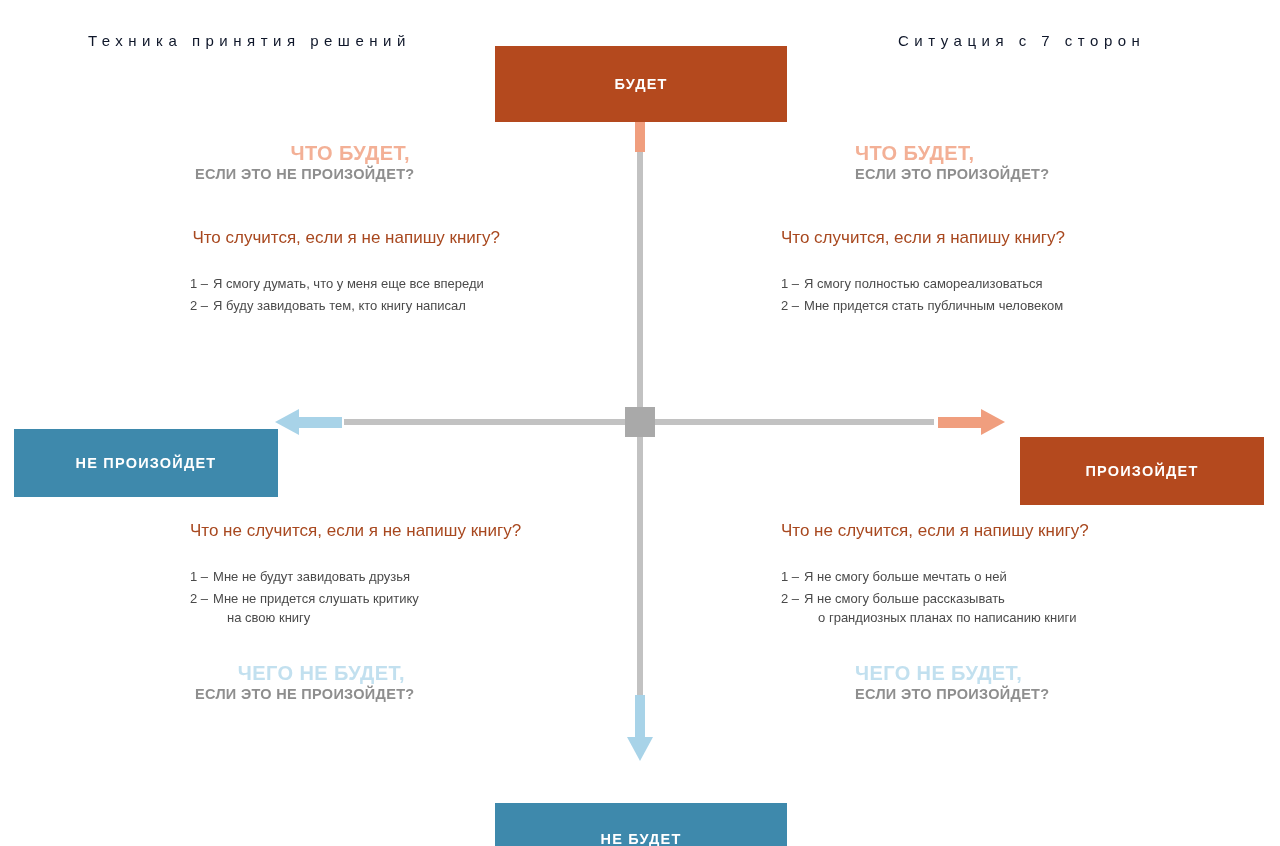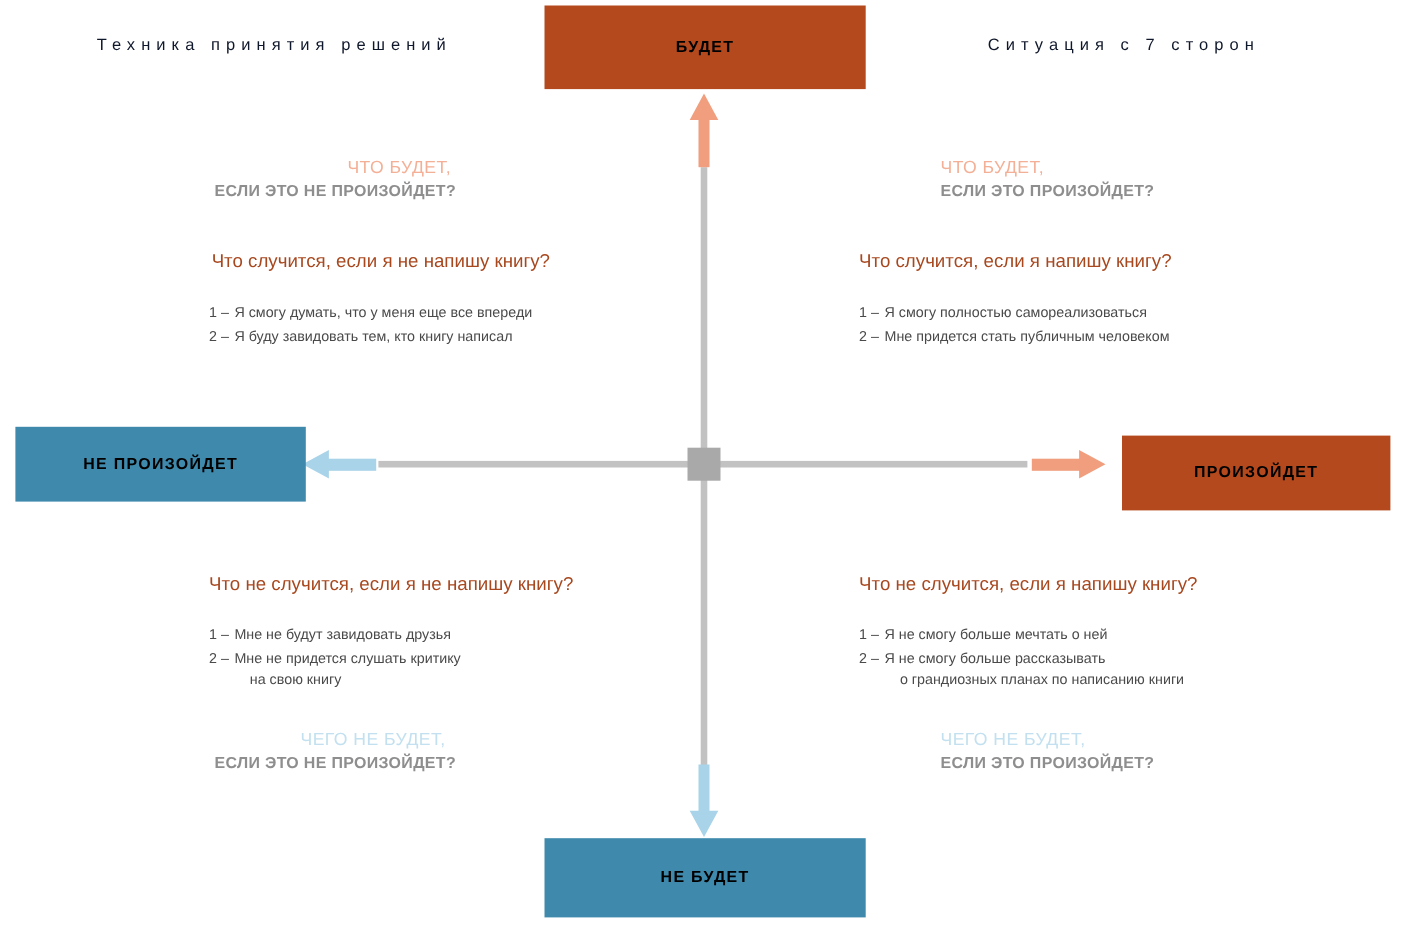--- a/index.html
+++ b/index.html
@@ -24,25 +24,26 @@
   }
   #head-left{ left:88px; }
   #head-right{ left:898px; }
 
   
   .pole-box{
     position:absolute;
     display:flex;
     align-items:center;
     justify-content:center;
-    color:#000000;
+    color:#ffffff;
     font-weight:bold;
     font-size:14.5px;
     letter-spacing:1.2px;
     white-space:nowrap;
+    margin-top:41px;
   }
   #box-top{
     left:495px; top:5px; width:292px; height:76px;
     background:#b4491e;
   }
   #box-bottom{
     left:495px; top:762px; width:292px; height:72px;
     background:#3e89ac;
   }
   #box-left{
@@ -113,22 +114,22 @@
     left:43px; top:0;
     border-top:13px solid transparent;
     border-bottom:13px solid transparent;
     border-left:24px solid #f09e7e;
   }
 
   
   .quad-head{ position:absolute; white-space:nowrap; }
   .quad-head .line1{
     display:block;
-    font-size:16px;
-    font-weight:normal;
+    font-size:20px;
+    font-weight:bold;
     letter-spacing:0.4px;
     line-height:22px;
   }
   .quad-head .line2{
     display:block;
     font-size:14.5px;
     font-weight:bold;
     color:#8e8e8e;
     letter-spacing:0.3px;
     line-height:20px;

